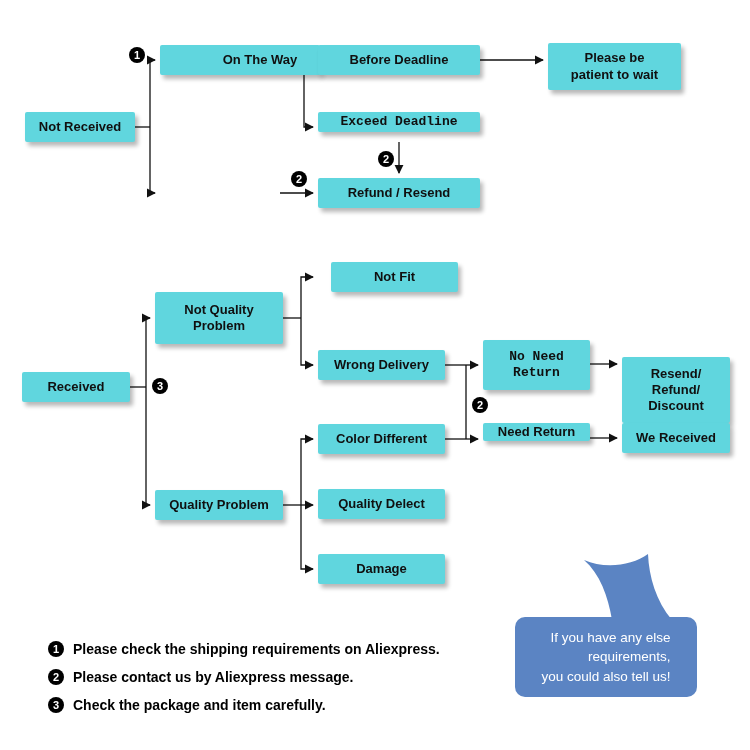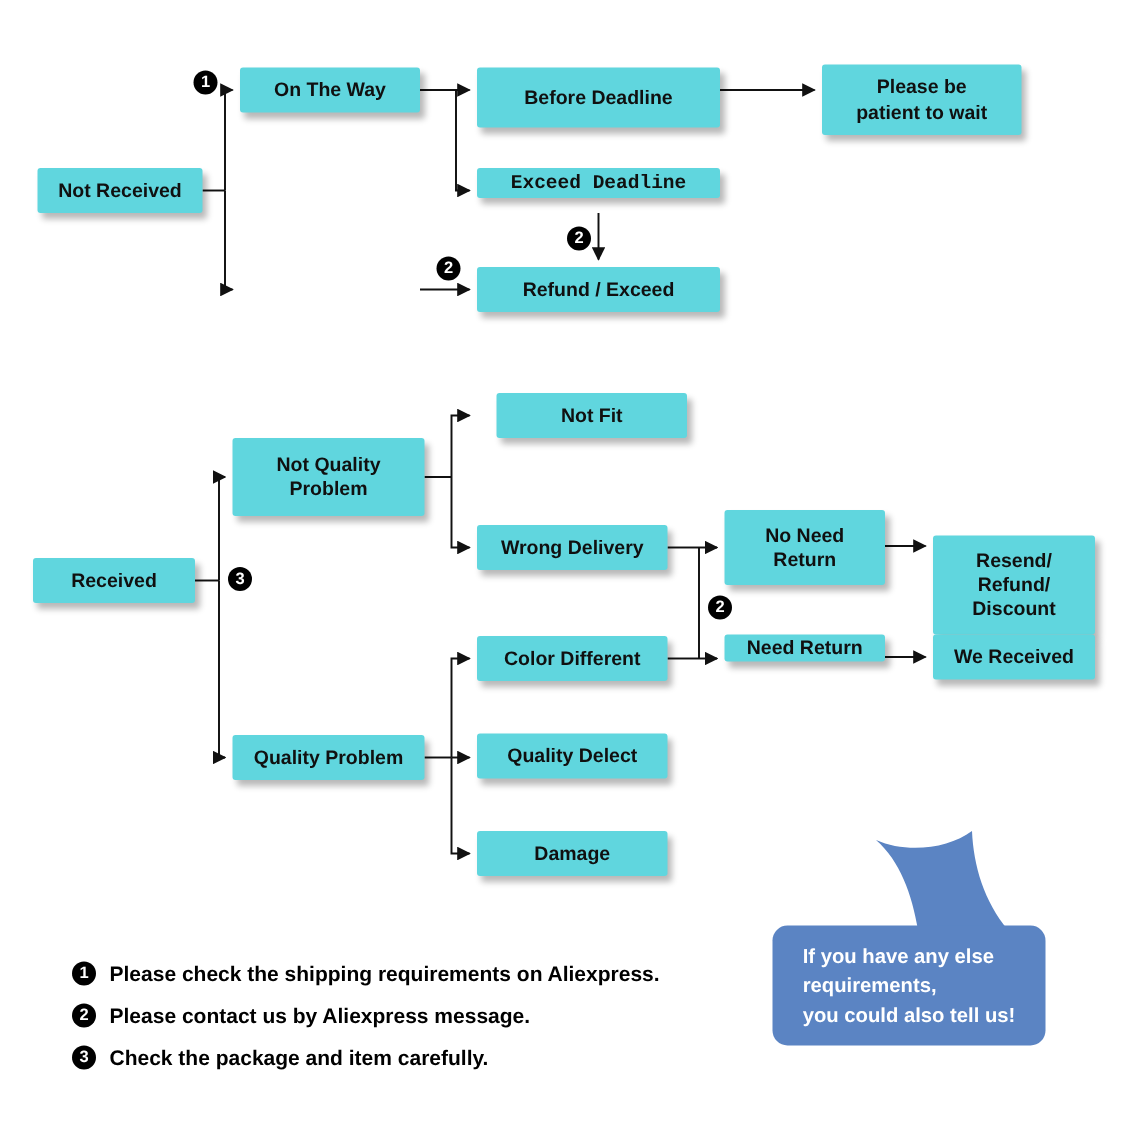--- a/index.html
+++ b/index.html
@@ -20,40 +20,40 @@
     width:16px;height:16px;border-radius:50%;
     background:#000;color:#fff;font-size:11px;font-weight:bold;
     display:flex;align-items:center;justify-content:center;z-index:5;flex:none;
   }
   .marker.abs{position:absolute;}
   .legend-row{position:absolute;left:48px;display:flex;align-items:center;gap:9px;
     font-size:14px;font-weight:bold;color:#000;z-index:2;}
   .callout{
     position:absolute;left:515px;top:617px;width:182px;height:80px;z-index:3;
     border-radius:10px;background:var(--callout-fill,#5b84c3);
-    color:var(--callout-text,#fff);font-weight:bold;font-size:13.5px;line-height:1.45;
-    display:flex;align-items:center;justify-content:center;text-align:left;white-space:pre-line;
+    color:var(--callout-text,#fff);font-weight:normal;font-size:13.5px;line-height:1.45;
+    display:flex;align-items:center;justify-content:center;text-align:right;white-space:pre-line;
   }
   
   .n-not-received{left:25px;top:112px;width:110px;height:30px;}
-  .n-on-the-way{left:160px;top:45px;width:120px;height:30px;}
-  .n-before-deadline{left:318px;top:45px;width:162px;height:40px;}
+  .n-on-the-way{left:160px;top:45px;width:120px;height:30px;padding-left:40px;}
+  .n-before-deadline{left:318px;top:45px;width:162px;height:30px;}
   .n-patient{left:548px;top:43px;width:133px;height:47px;}
   .n-exceed-deadline{left:318px;top:112px;width:162px;height:20px;font-family:Liberation Mono, monospace;}
   .n-returned-lost{left:160px;top:178px;width:120px;height:30px;}
   .n-refund-resend{left:318px;top:178px;width:162px;height:30px;}
   .n-received{left:22px;top:372px;width:108px;height:30px;}
   .n-not-quality{left:155px;top:292px;width:128px;height:52px;}
   .n-not-fit{left:318px;top:262px;width:127px;height:30px;margin-left:13px;}
   .n-wrong-delivery{left:318px;top:350px;width:127px;height:30px;}
   .n-quality-problem{left:155px;top:490px;width:128px;height:30px;}
   .n-color-different{left:318px;top:424px;width:127px;height:30px;}
   .n-quality-delect{left:318px;top:489px;width:127px;height:30px;}
   .n-damage{left:318px;top:554px;width:127px;height:30px;}
-  .n-no-need-return{left:483px;top:340px;width:107px;height:50px;}
+  .n-no-need-return{left:483px;top:340px;width:107px;height:50px;font-family:Liberation Mono, monospace;}
   .n-need-return{left:483px;top:423px;width:107px;height:18px;}
   .n-resend{left:622px;top:330px;width:108px;height:66px;margin-top:27px;}
   .n-we-received{left:622px;top:423px;width:108px;height:30px;}
   
   .mk-1{left:129px;top:47px;}
   .mk-2a{left:378px;top:151px;}
   .mk-2b{left:291px;top:171px;}
   .mk-2c{left:472px;top:397px;}
   .mk-3{left:152px;top:378px;}
   
@@ -112,21 +112,21 @@
     </g>
     <path d="M 648 554 C 632 566 604 569 584 560 C 600 574 608 596 612 620 L 672 620 C 656 601 649 577 648 554 Z" style="fill:var(--callout-fill,#5b84c3)" stroke="none"></path>
   </svg>
 
   <div class="node n-not-received">Not Received</div>
   <div class="node n-on-the-way">On The Way</div>
   <div class="node n-before-deadline">Before Deadline</div>
   <div class="node n-patient">Please be
 patient to wait</div>
   <div class="node n-exceed-deadline">Exceed Deadline</div>
-  <div class="node n-refund-resend">Refund / Exceed</div>
+  <div class="node n-refund-resend">Refund / Resend</div>
 
   <div class="node n-received">Received</div>
   <div class="node n-not-quality">Not Quality
 Problem</div>
   <div class="node n-not-fit">Not Fit</div>
   <div class="node n-wrong-delivery">Wrong Delivery</div>
   <div class="node n-quality-problem">Quality Problem</div>
   <div class="node n-color-different">Color Different</div>
   <div class="node n-quality-delect">Quality Delect</div>
   <div class="node n-damage">Damage</div>

